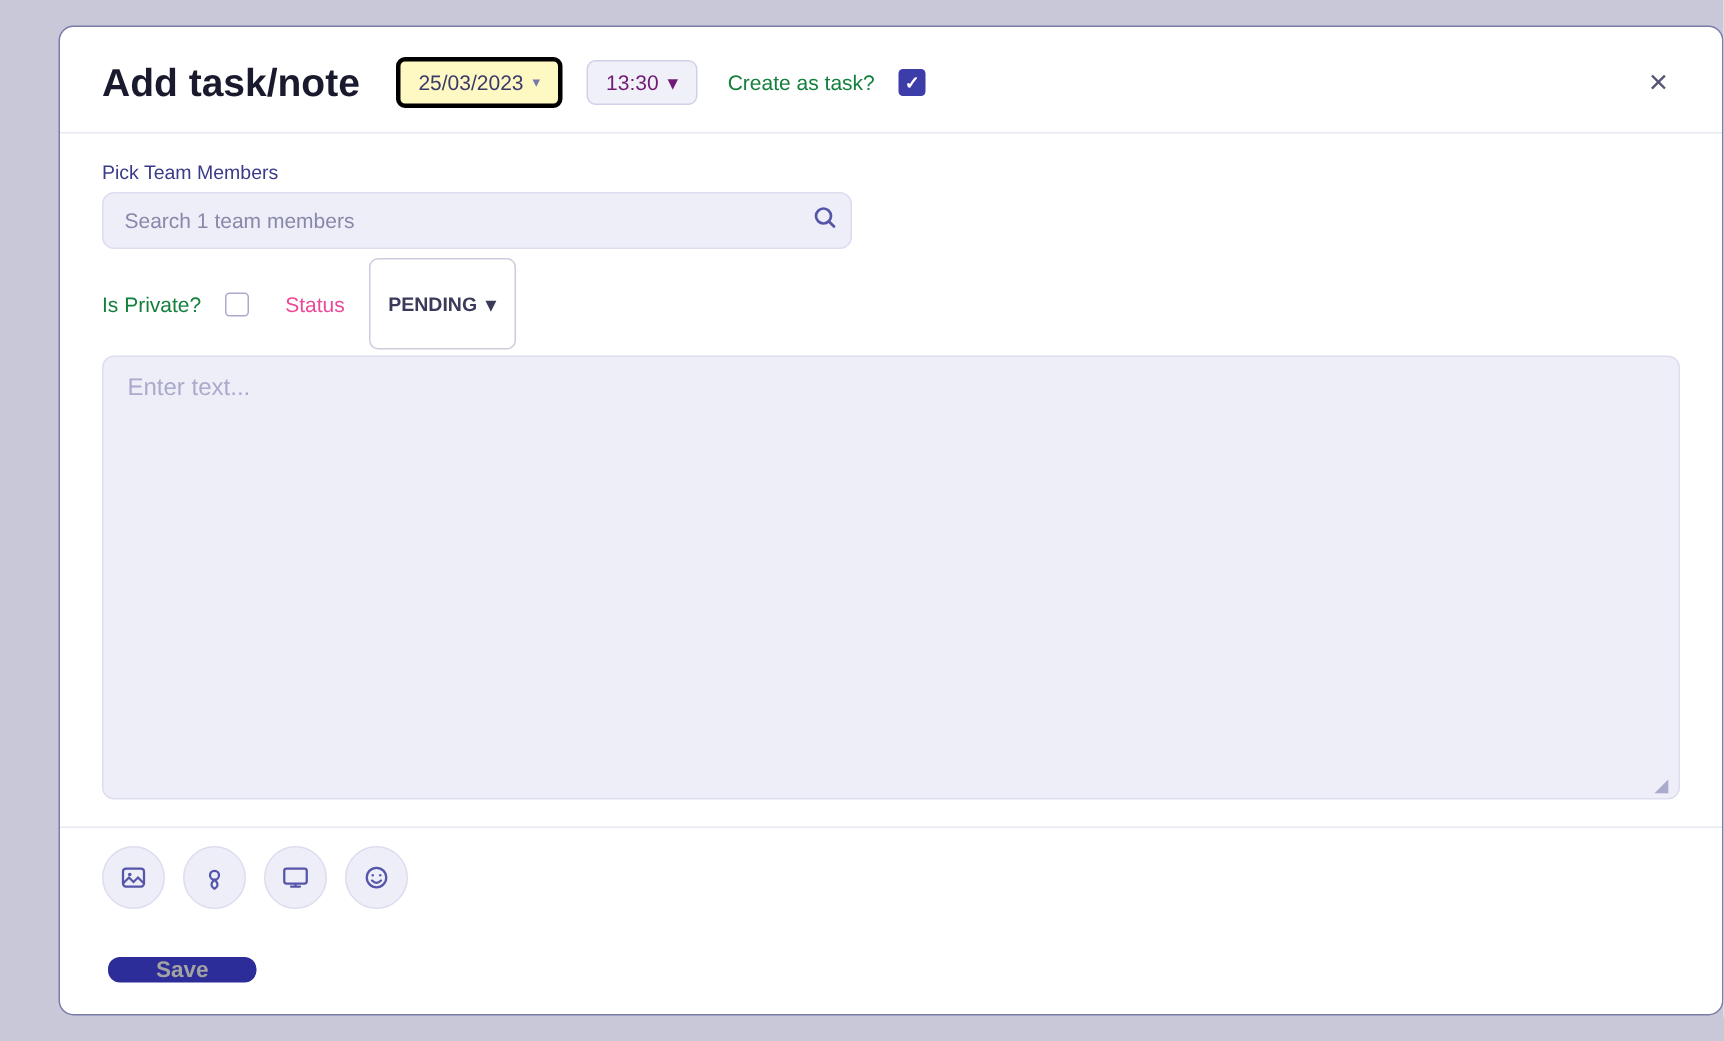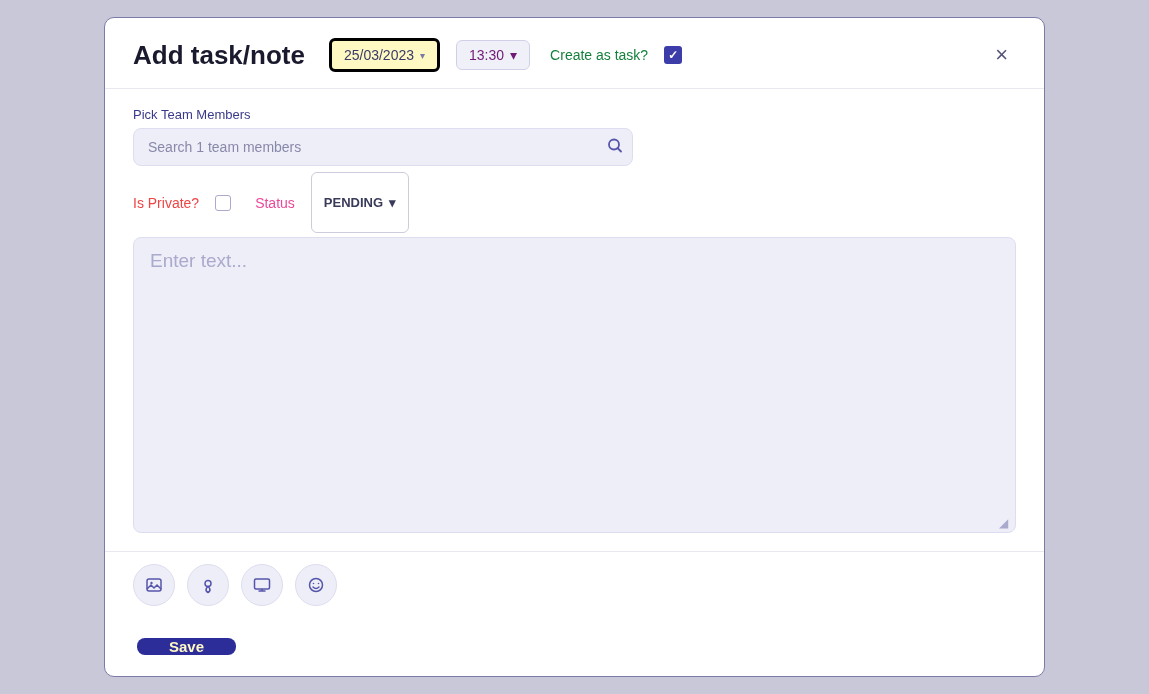--- a/index.html
+++ b/index.html
@@ -5,21 +5,21 @@
     * { box-sizing: border-box; margin: 0; padding: 0; }
     body {
       background: #c8c8d8;
       display: flex;
       align-items: center;
       justify-content: center;
       min-height: 100vh;
       font-family: -apple-system, BlinkMacSystemFont, 'Segoe UI', sans-serif;
     }
     .modal-wrapper {
-      width: 941px;
+      width: 1149px;
       height: 694px;
       display: flex;
       align-items: center;
       justify-content: flex-end;
       background: #c8c8d8;
     }
     .modal {
       width: 1110px;
       height: 660px;
       background: #ffffff;
@@ -151,21 +151,21 @@
       line-height: 1;
     }
     .options-row {
       display: flex;
       align-items: center;
       gap: 16px;
       margin-top: 2px;
     }
     .is-private-label {
       font-size: 14px;
-      color: #ef4444;
+      color: #15803d;
     }
     .private-checkbox {
       width: 16px;
       height: 16px;
       border: 1.5px solid #aaaacc;
       border-radius: 3px;
       background: white;
       cursor: pointer;
     }
     .status-label {
@@ -194,21 +194,21 @@
       padding: 12px 16px;
       position: relative;
       display: flex;
     }
     .text-area {
       width: 100%;
       flex: 1;
       background: transparent;
       border: none;
       outline: none;
-      font-size: 19px;
+      font-size: 16px;
       color: #888899;
       resize: none;
       font-family: inherit;
     }
     .text-area::placeholder {
       color: #aaaacc;
     }
     .resize-handle {
       position: absolute;
       bottom: 4px;
@@ -236,21 +236,21 @@
       display: flex;
       align-items: center;
       justify-content: center;
       cursor: pointer;
       font-size: 17px;
       color: #5555aa;
     }
     .save-btn {
       margin-left: 4px;
       background: #2d2d99;
-      color: #fef9c3;
+      color: #a3a3a3;
       border: none;
       border-radius: 8px;
       padding: 0 32px;
       font-size: 15px;
       font-weight: 600;
       cursor: pointer;
       margin-top: 4px;
     }
     .footer-save-area {
       padding: 12px 28px 20px 28px;

